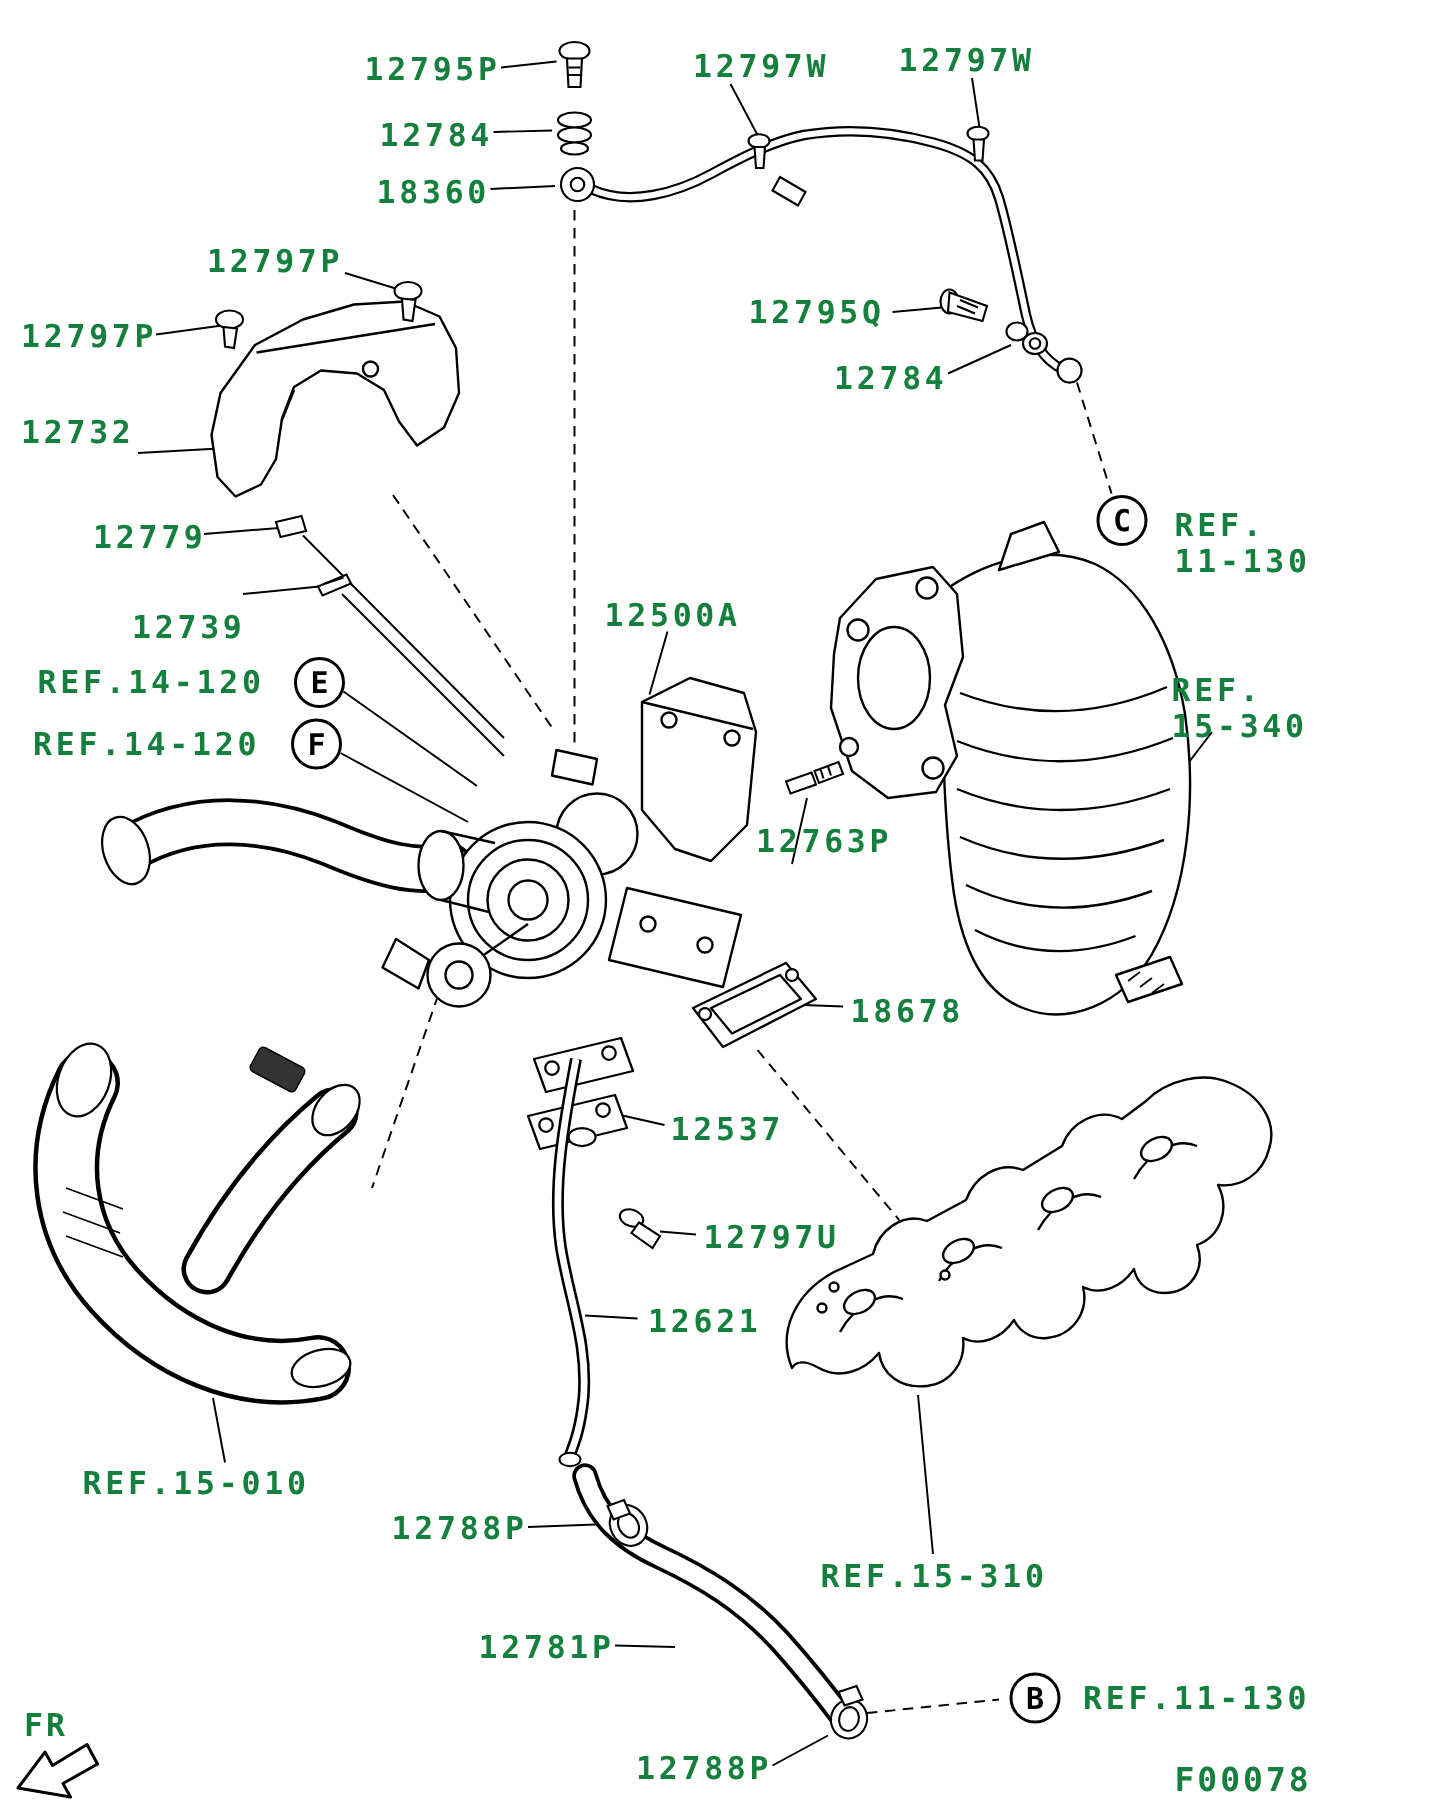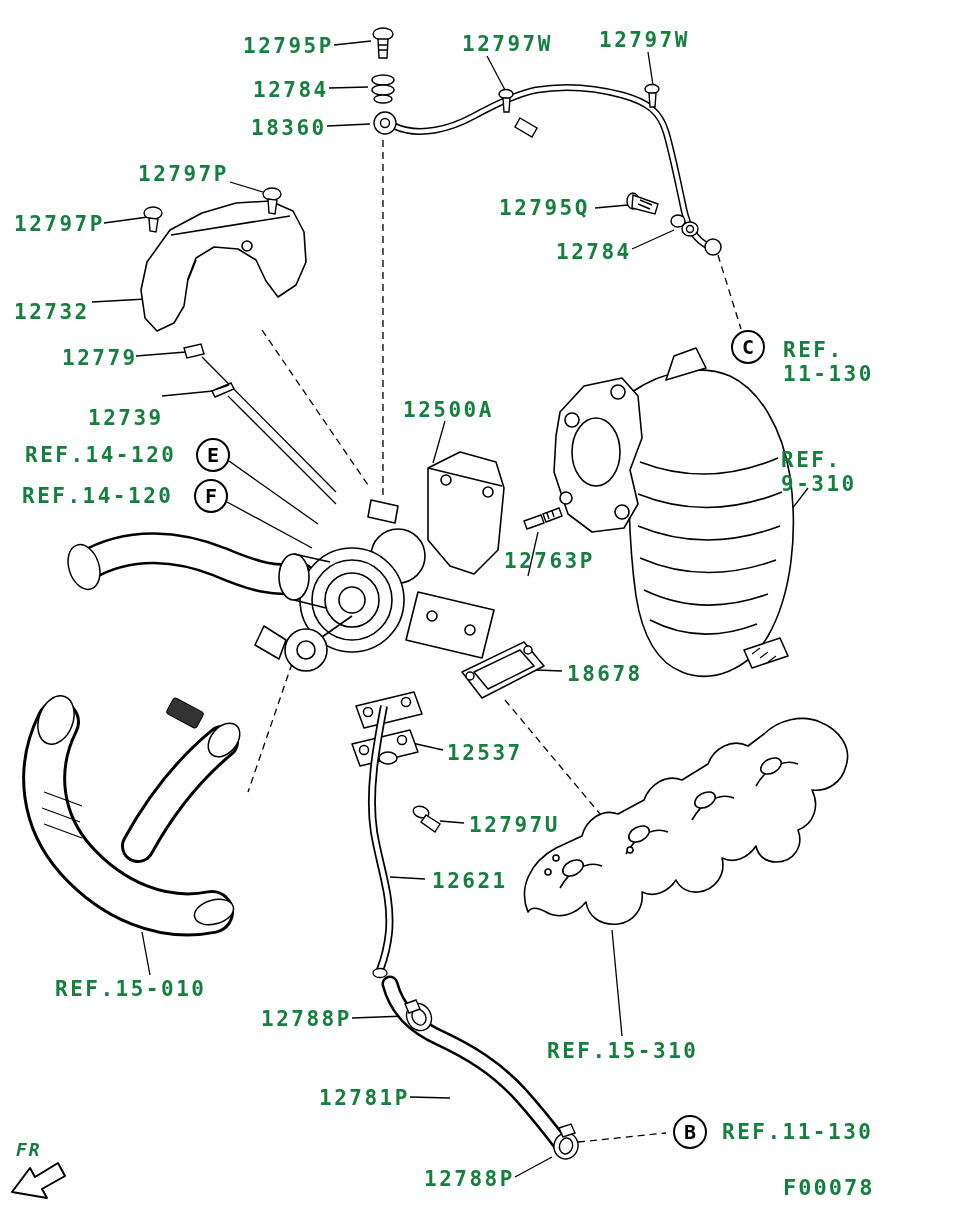--- a/index.html
+++ b/index.html
@@ -12,21 +12,21 @@
   .lbl {
     position:absolute; font-size:21px; font-weight:600; letter-spacing:2.5px;
     line-height:24px; white-space:nowrap; color:#15803d;
   }
   .callout {
     position:absolute; width:34px; height:34px; border:2.5px solid #000;
     border-radius:50%; display:flex; align-items:center; justify-content:center;
     font-size:20px; font-weight:600; letter-spacing:0; background:#fff;
   }
   .code { font-size:22px; letter-spacing:2px; }
-  .fr  { font-size:18px; font-weight:700; letter-spacing:2px;font-style:italic; }
+  .fr  { font-size:21px; font-weight:700; letter-spacing:2px; }
 </style>
 </head>
 <body>
 
 <div class="page">
 
   <svg class="art" width="960" height="1210" viewBox="0 0 960 1210" xmlns="http://www.w3.org/2000/svg">
 
     <g fill="none" stroke="#000" stroke-width="1.3">
       <path d="M334,45 L371,41 M329,88 L368,87 M327,126 L370,124 M487,56 L505,90 M648,52 L653,85
@@ -203,38 +203,38 @@
 
   <div class="lbl" style="left:243px;top:34px">12795P</div>
   <div class="lbl" style="left:462px;top:32px">12797W</div>
   <div class="lbl" style="left:599px;top:28px">12797W</div>
   <div class="lbl" style="left:253px;top:78px">12784</div>
   <div class="lbl" style="left:251px;top:116px">18360</div>
   <div class="lbl" style="left:138px;top:162px">12797P</div>
   <div class="lbl" style="left:14px;top:212px">12797P</div>
   <div class="lbl" style="left:499px;top:196px">12795Q</div>
   <div class="lbl" style="left:556px;top:240px">12784</div>
-  <div class="lbl" style="left:14px;top:300px">12732</div>
+  <div class="lbl" style="left:14px;top:276px">12732</div>
   <div class="lbl" style="left:62px;top:346px">12779</div>
   <div class="lbl" style="left:88px;top:406px">12739</div>
   <div class="lbl" style="left:403px;top:398px">12500A</div>
   <div class="lbl" style="left:504px;top:549px">12763P</div>
   <div class="lbl" style="left:567px;top:662px">18678</div>
   <div class="lbl" style="left:447px;top:741px">12537</div>
   <div class="lbl" style="left:469px;top:813px">12797U</div>
   <div class="lbl" style="left:432px;top:869px">12621</div>
   <div class="lbl" style="left:261px;top:1007px">12788P</div>
   <div class="lbl" style="left:319px;top:1086px">12781P</div>
   <div class="lbl" style="left:424px;top:1167px">12788P</div>
 
   <div class="lbl" style="left:25px;top:443px">REF.14-120</div>
   <div class="lbl" style="left:22px;top:484px">REF.14-120</div>
   <div class="lbl" style="left:781px;top:448px">
     <div>REF.</div>
-    <div>9-310</div>
+    <div>15-340</div>
   </div>
   <div class="lbl" style="left:783px;top:338px">
     <div>REF.</div>
     <div>11-130</div>
   </div>
   <div class="lbl" style="left:55px;top:977px">REF.15-010</div>
   <div class="lbl" style="left:547px;top:1039px">REF.15-310</div>
   <div class="lbl" style="left:722px;top:1120px">REF.11-130</div>
 
   <div class="callout" style="left:196px;top:438px">E</div>

